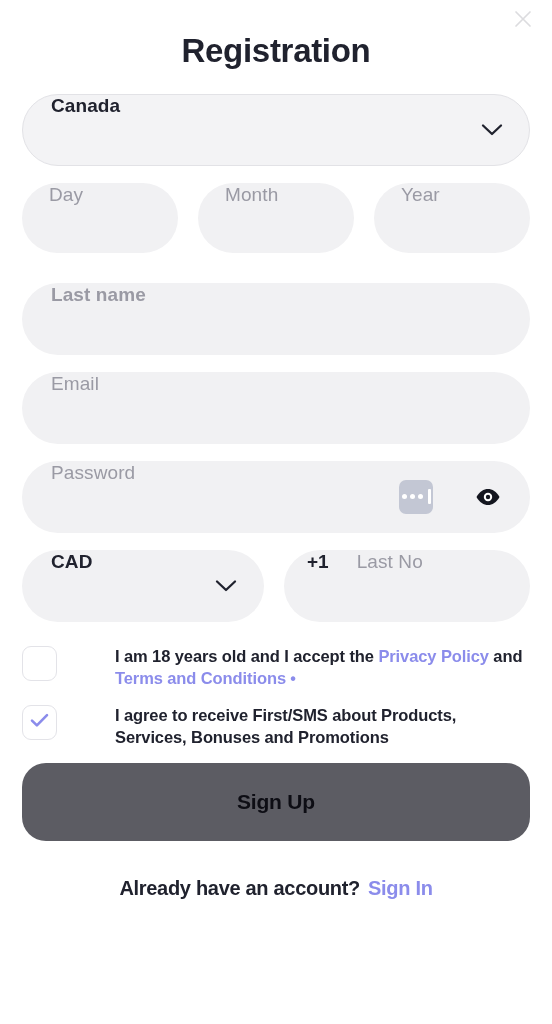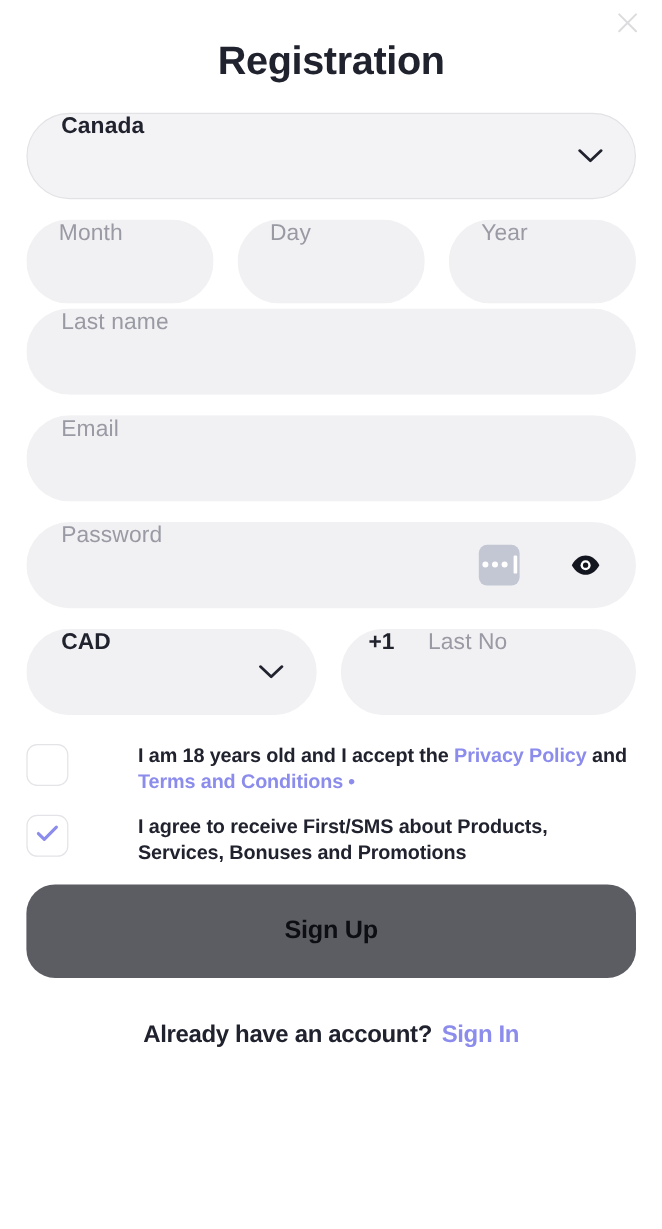--- a/index.html
+++ b/index.html
@@ -92,21 +92,21 @@
     display: flex;
     gap: 20px;
   }
   .row-dob .field {
     flex: 1;
     padding: 0 26px;
     height: 70px;
   }
 
   .row-first { margin-top: 16px; }
-  .row-last  { margin-top: 4px; }
+  .row-last  { margin-top: 30px; font-weight: bold; }
   .row-email { margin-top: 17px; }
   .row-pass  { margin-top: 17px; }
 
   .row-phone {
     margin-top: 17px;
     display: flex;
     gap: 20px;
   }
   .row-phone .cur-field {
     width: 242px;
@@ -255,24 +255,24 @@
       <span class="chevron">
         <svg width="22" height="13" viewBox="0 0 22 13" fill="none">
           <path d="M2 2 L11 10.5 L20 2" stroke="#20222e" stroke-width="2.3" stroke-linecap="round" stroke-linejoin="round"></path>
         </svg>
       </span>
     </div>
   </div>
 
   <div class="row-dob">
     <div class="field">
+      <span class="ph">Day</span>
+    </div>
+    <div class="field">
       <span class="ph">Month</span>
-    </div>
-    <div class="field">
-      <span class="ph">Day</span>
     </div>
     <div class="field">
       <span class="ph">Year</span>
     </div>
   </div>
 
 
   <div class="row-last">
     <div class="field">
       <span class="ph">Last name</span>

